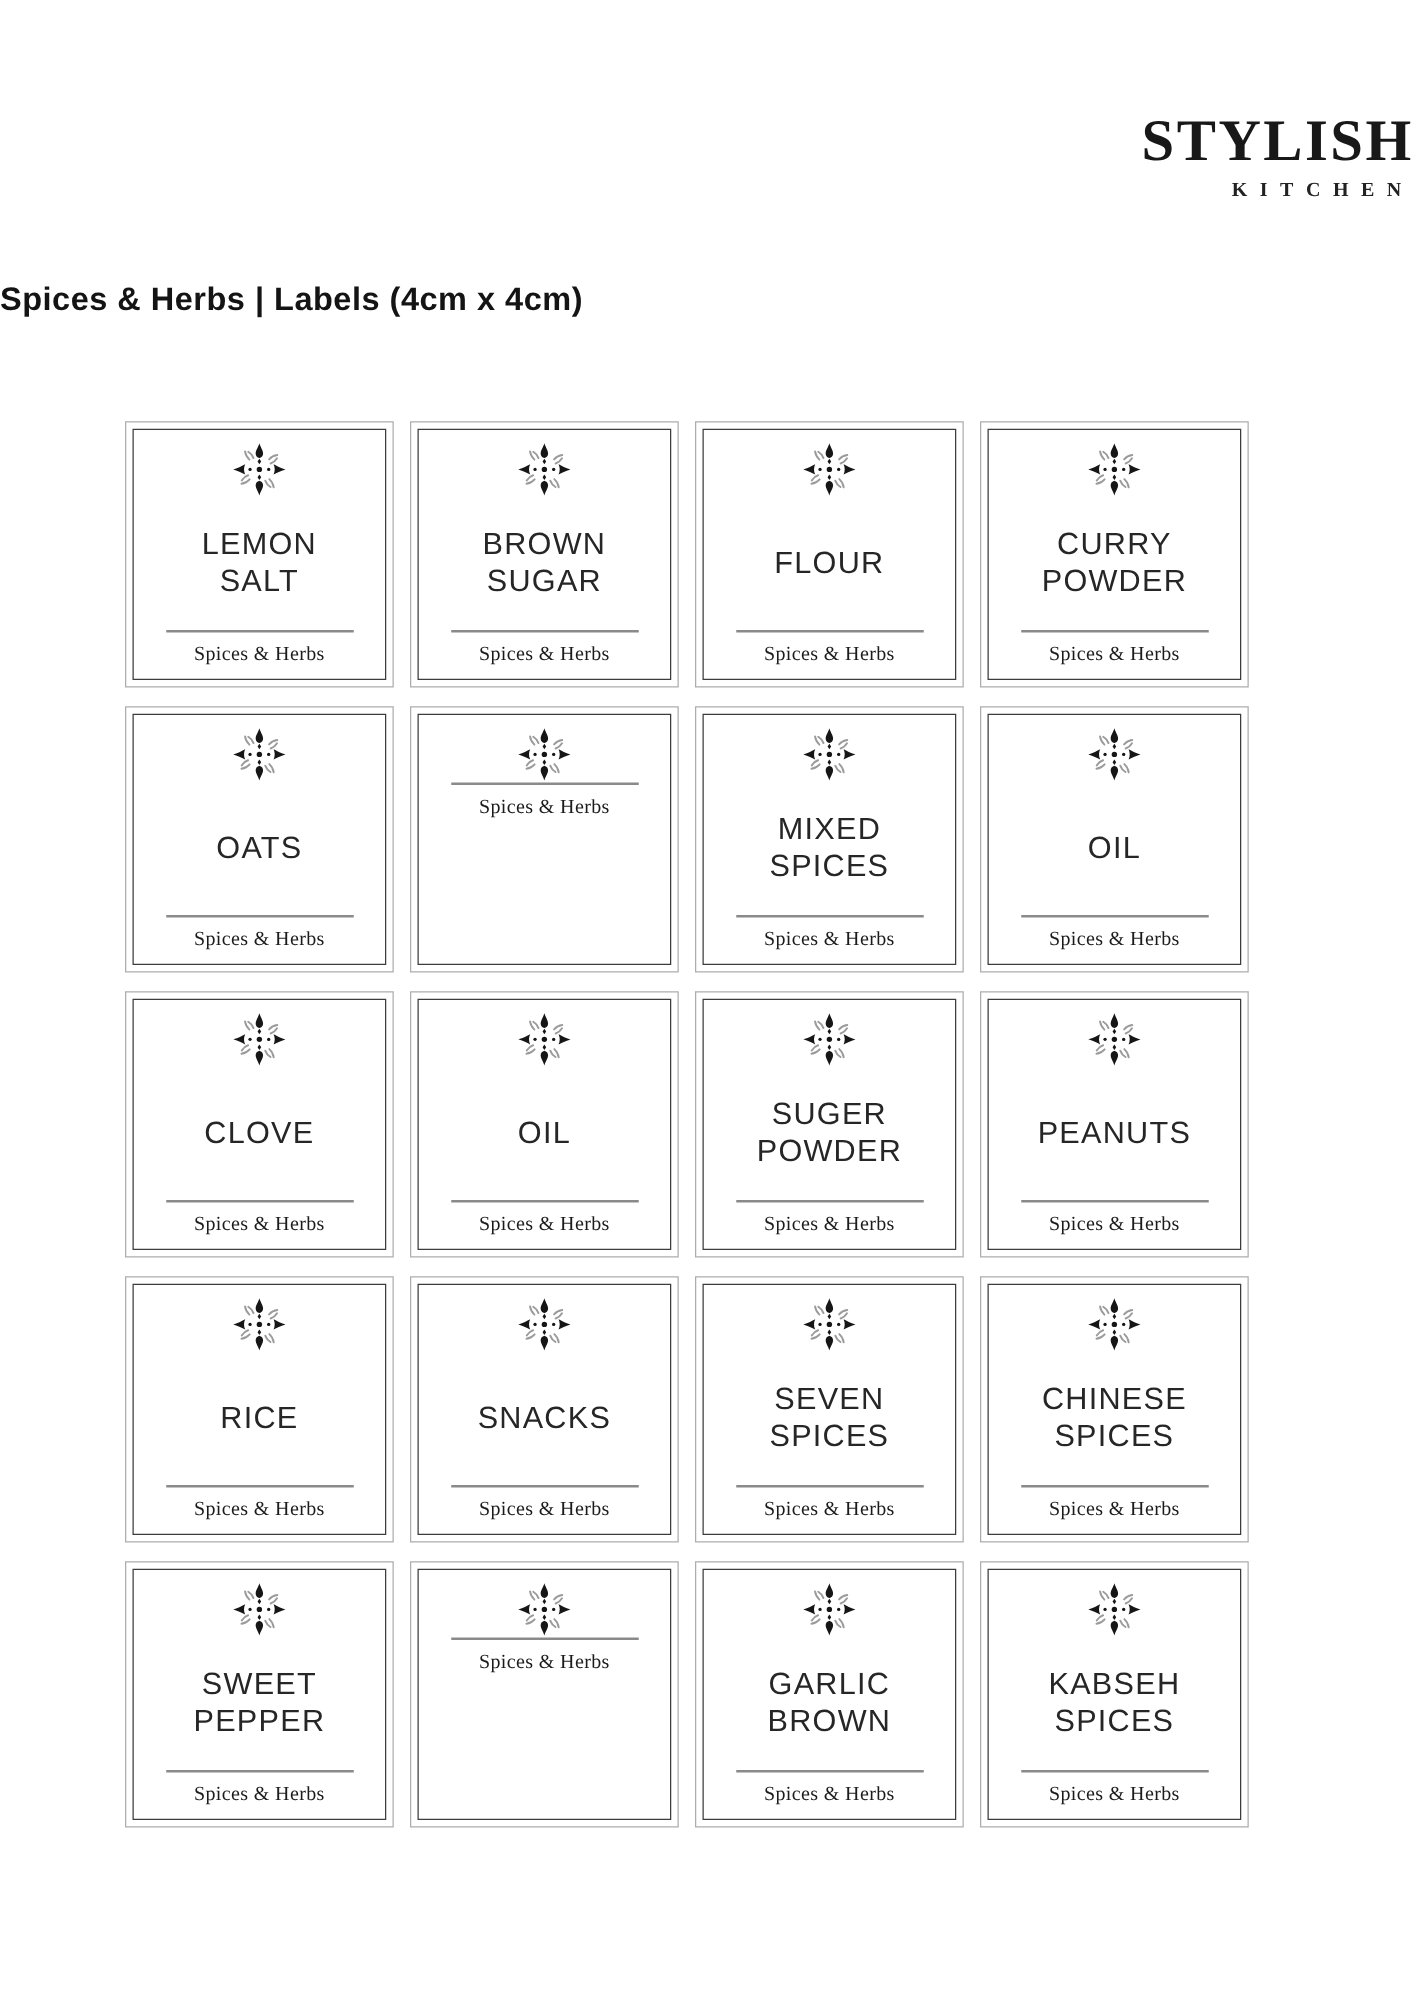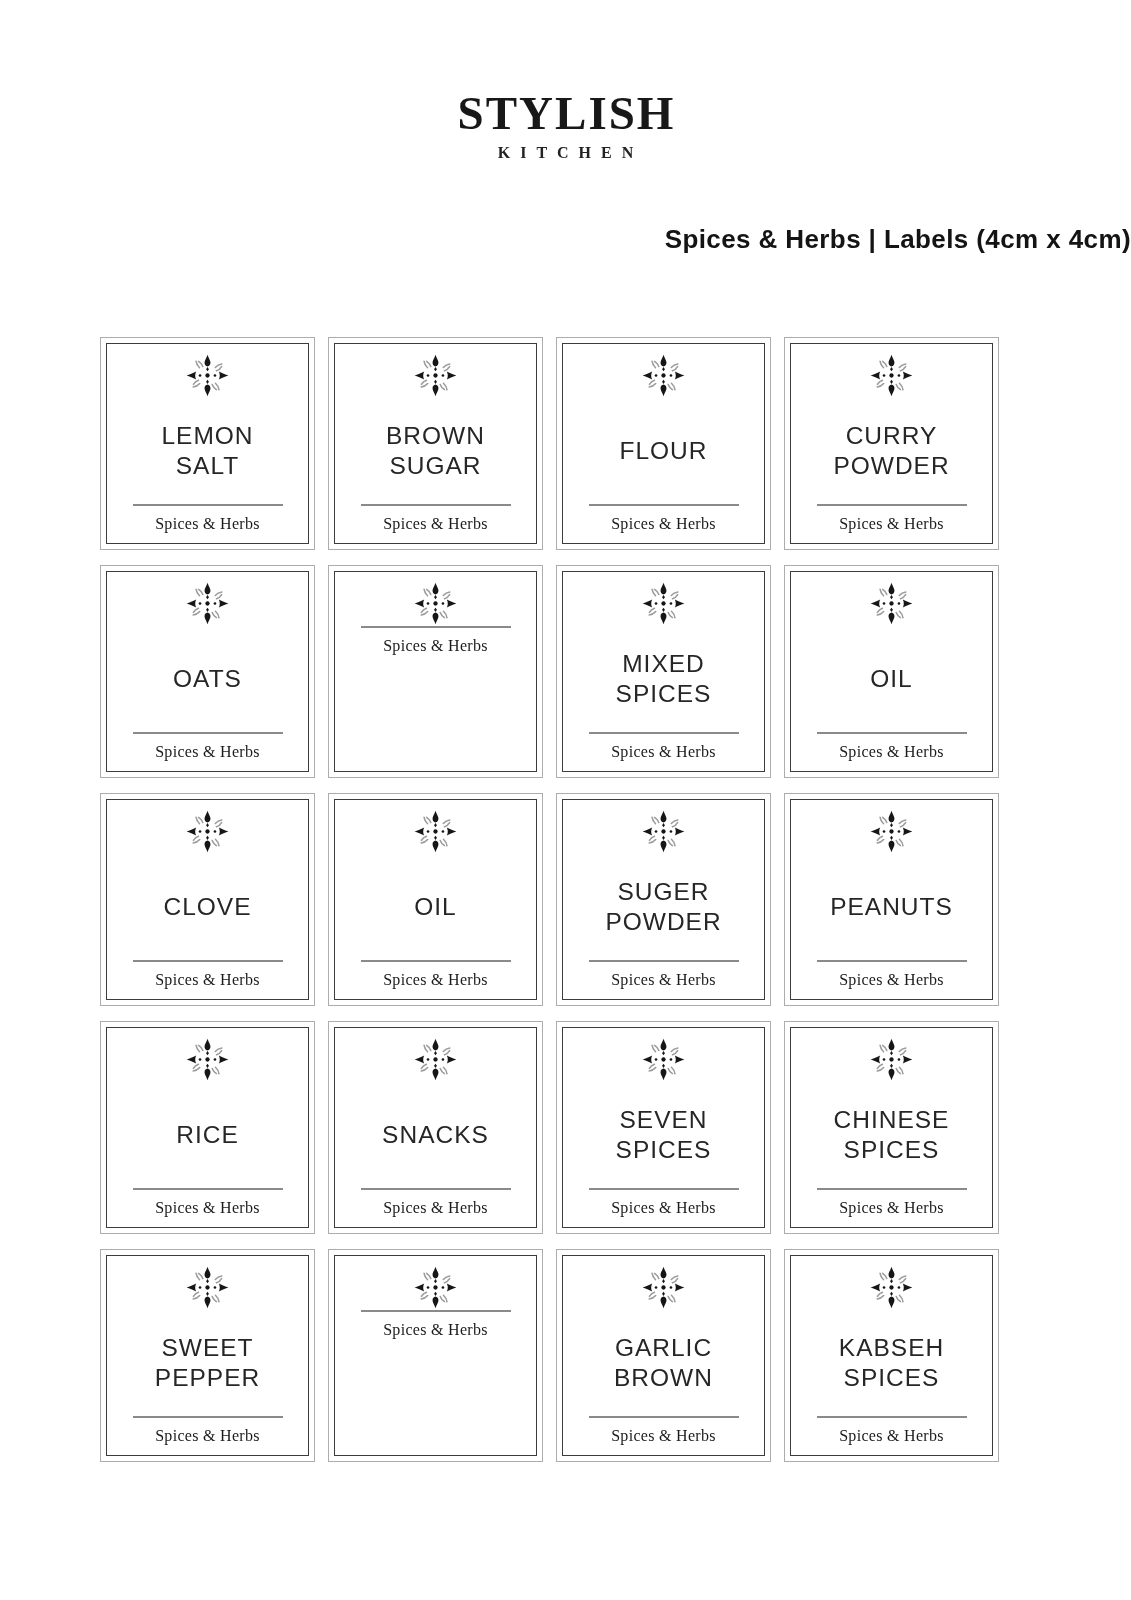--- a/index.html
+++ b/index.html
@@ -8,21 +8,21 @@
     width: 1131px;
     height: 1600px;
     position: relative;
     font-family: "Liberation Sans", sans-serif;
     color: #1f1f1f;
     overflow: hidden;
   }
   .page { width: 100%; height: 100%; }
 
   
-  .brand { text-align: center; padding-top: 90px; }
+  .brand { text-align: right; padding-top: 90px; }
   .brand-title {
     font-family: "Liberation Serif", serif;
     font-weight: 700;
     font-size: 47px;
     letter-spacing: 2px;
     padding-left: 2px;          
     color: #181818;
     line-height: 1;
   }
   .brand-sub {
@@ -30,21 +30,21 @@
     font-weight: 700;
     font-size: 16px;
     letter-spacing: 10px;
     padding-left: 10px;
     color: #222;
     margin-top: 7px;
   }
 
   
   .sheet-title {
-    text-align: right;
+    text-align: left;
     font-family: "Liberation Sans", sans-serif;
     font-weight: 700;
     font-size: 26px;
     letter-spacing: 0.4px;
     color: #141414;
     margin-top: 62px;
   }
 
   
   .grid {

